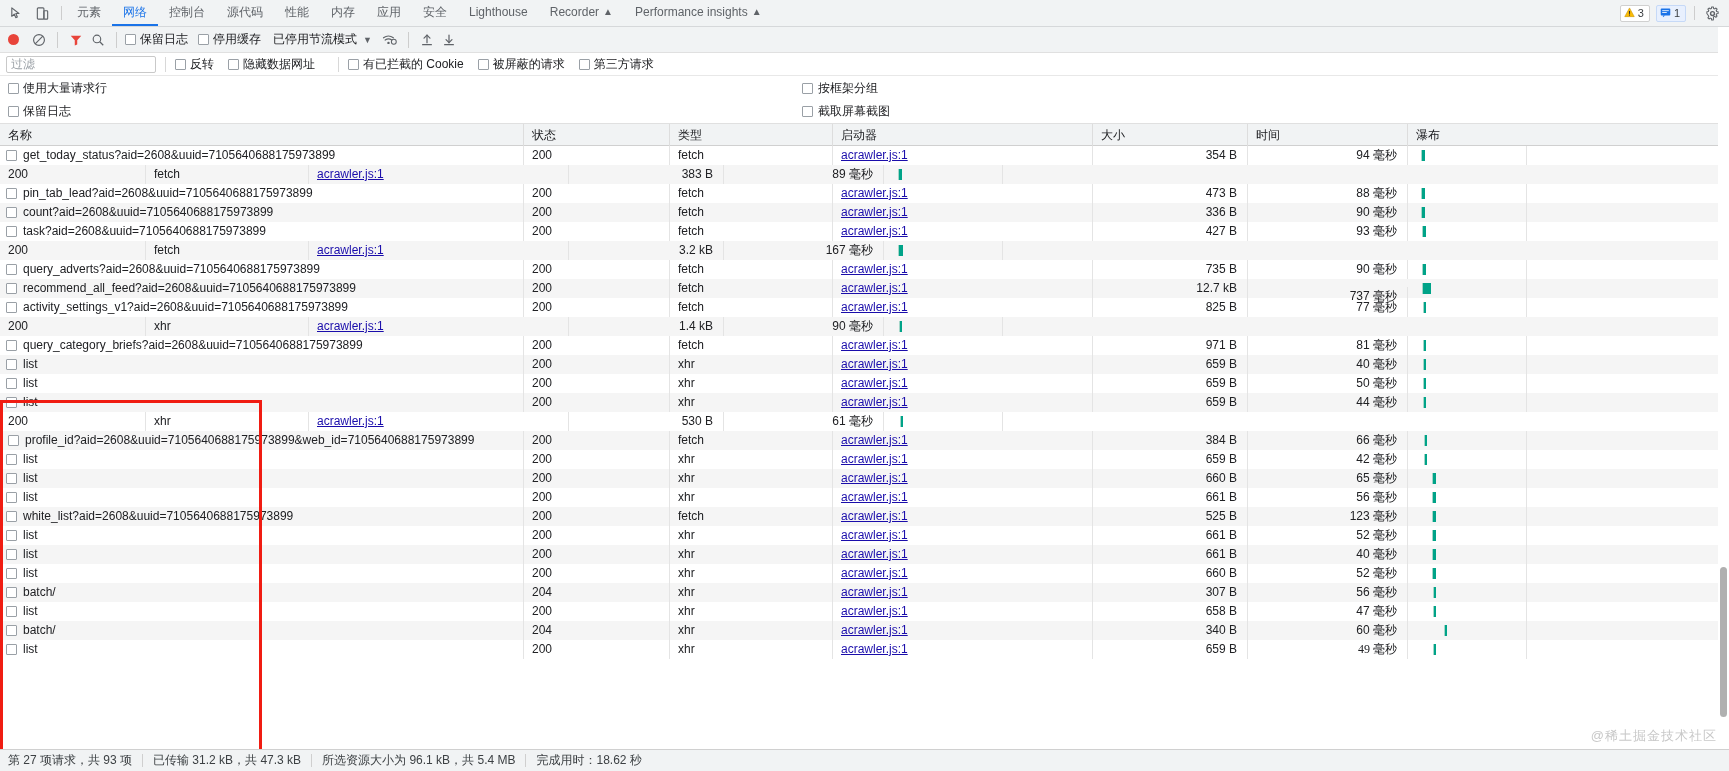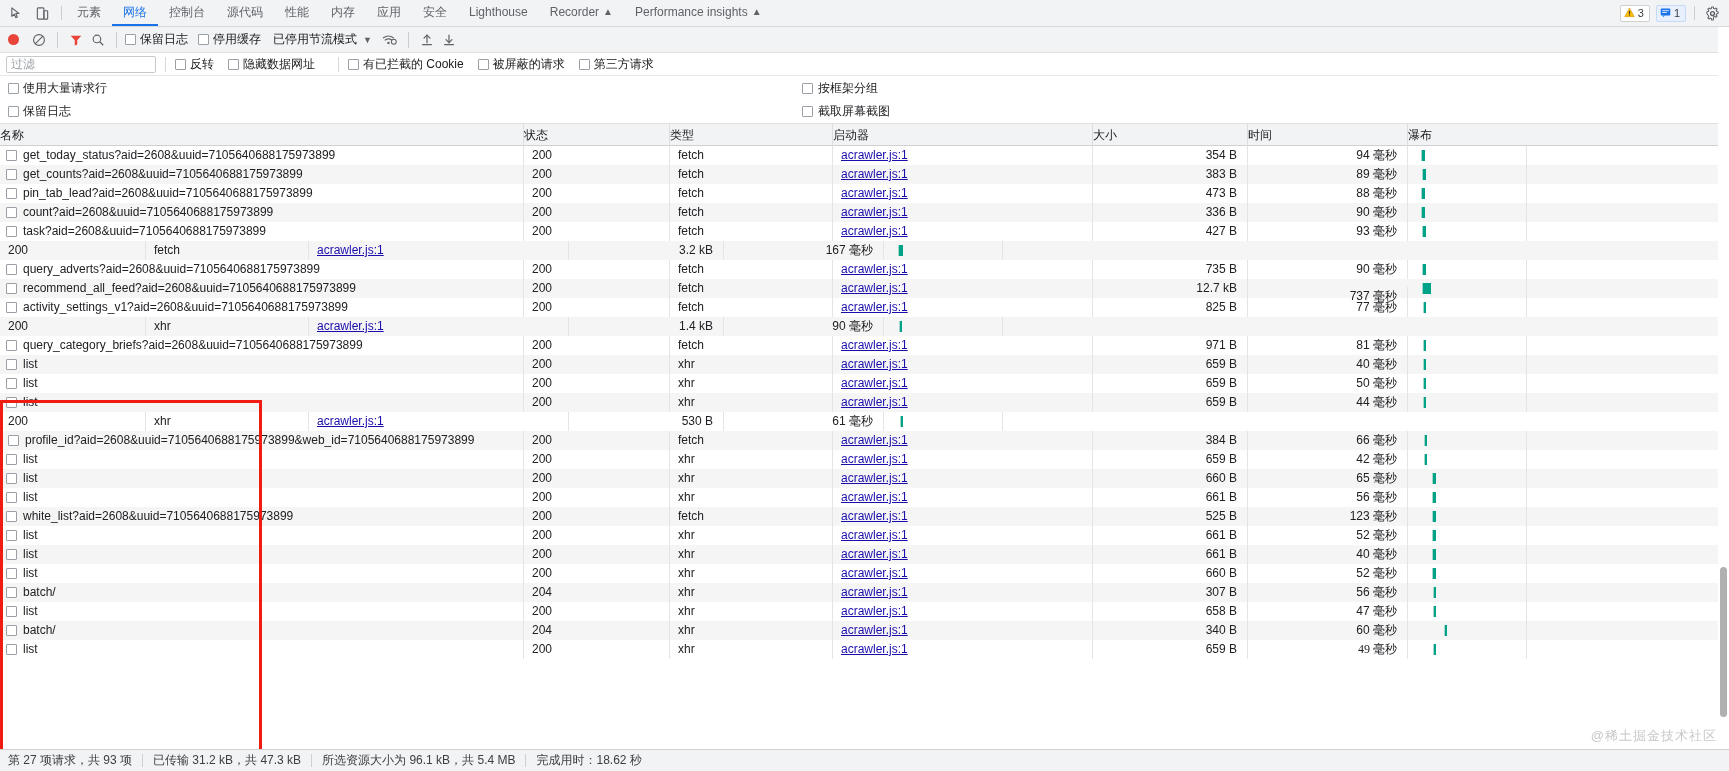--- a/index.html
+++ b/index.html
@@ -83,21 +83,21 @@
   }
   .optrow .right-opt { position:absolute; left: 802px; display:flex; align-items:center; gap:5px; cursor:pointer;}
   .optrow.second { border-bottom:1px solid #e0e0e0; }
 
   
   .net-table { flex:1 1 auto; display:flex; flex-direction:column; overflow:hidden; position:relative; }
   .thead {
     display:flex; height:22px; flex:0 0 22px; background:#f1f3f4;
     border-bottom:1px solid #d0d0d0; font-size:12px; color:#202124; align-items:center;
   }
-  .th { border-right:1px solid #ddd; height:22px; line-height:22px; overflow:hidden; }
+  .th { padding-left:8px; border-right:1px solid #ddd; height:22px; line-height:22px; overflow:hidden; }
   .tbody { flex:1 1 auto; overflow:hidden; position:relative; }
   .trow { display:flex; height:19px; align-items:center; font-size:12px; color:#202124; }
   .trow:nth-child(odd) { background:#ffffff; }
   .trow:nth-child(even) { background:#f5f5f5; }
   .td { height:19px; line-height:19px; overflow:hidden; white-space:nowrap; border-right:1px solid #e4e4e4;}
   .td.name { padding-left:6px; display:flex; align-items:center; gap:6px; }
   .td.status, .td.type { padding-left:8px; }
   .td.initiator { padding-left:8px; }
   .td.initiator a { color:#1a0dab; text-decoration:underline; cursor:pointer; }
   .td.size, .td.time { text-align:right; padding-right:10px; }
@@ -344,24 +344,20 @@
           <div class="td time" style="width: 160px;">94 毫秒</div>
           <div class="td waterfall" style="width: 321px;">
             <div class="wf-gridline" style="left: 118px;"></div>
             <div class="wfbar" style="left: 13px; width: 4px;">
               <div class="seg-light"></div>
               <div class="seg-dark" style="width: 3px;"></div>
             </div>
           </div>
         </div>
         <div class="trow">
-          <div class="td name" style="width: 524px;">
-            <span class="cbox"></span>
-            <span>get_counts?aid=2608&amp;uuid=7105640688175973899</span>
-          </div>
           <div class="td status" style="width: 146px;">200</div>
           <div class="td type" style="width: 163px;">fetch</div>
           <div class="td initiator" style="width: 260px;"><a>acrawler.js:1</a></div>
           <div class="td size" style="width: 155px;">383 B</div>
           <div class="td time" style="width: 160px;">89 毫秒</div>
           <div class="td waterfall" style="width: 321px;">
             <div class="wf-gridline" style="left: 118px;"></div>
             <div class="wfbar" style="left: 14px; width: 4px;">
               <div class="seg-light"></div>
               <div class="seg-dark" style="width: 3px;"></div>

